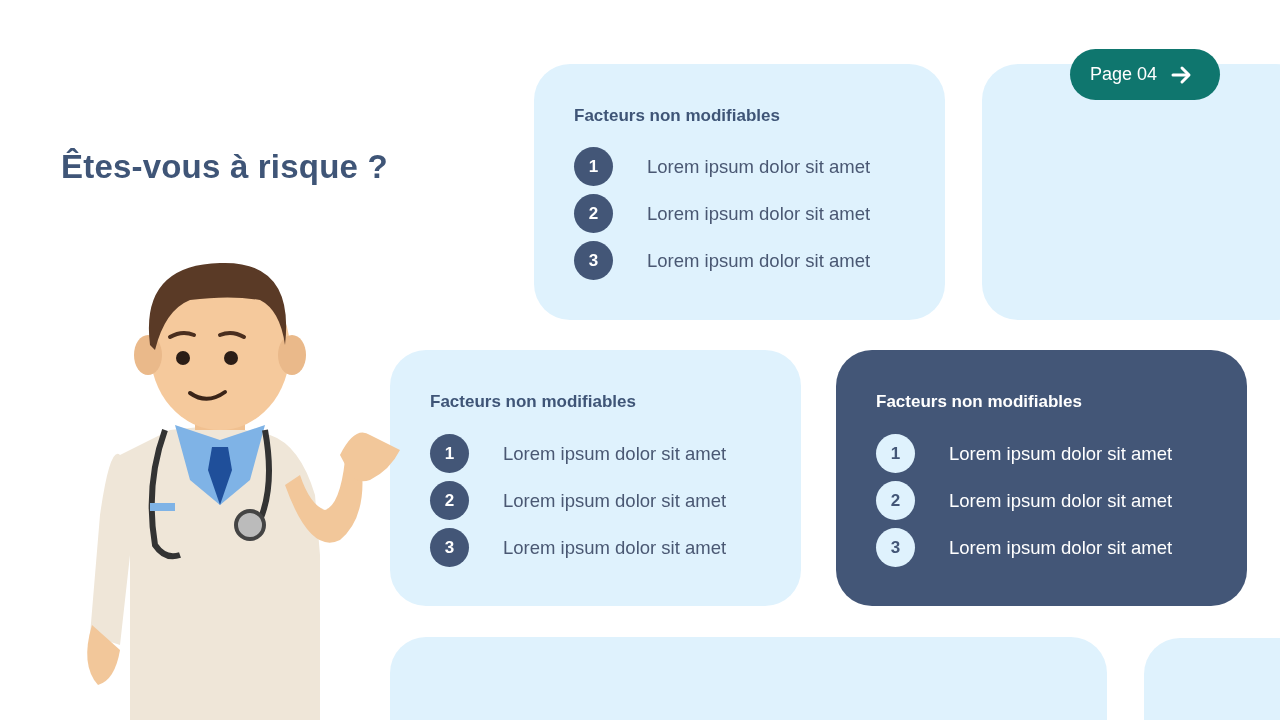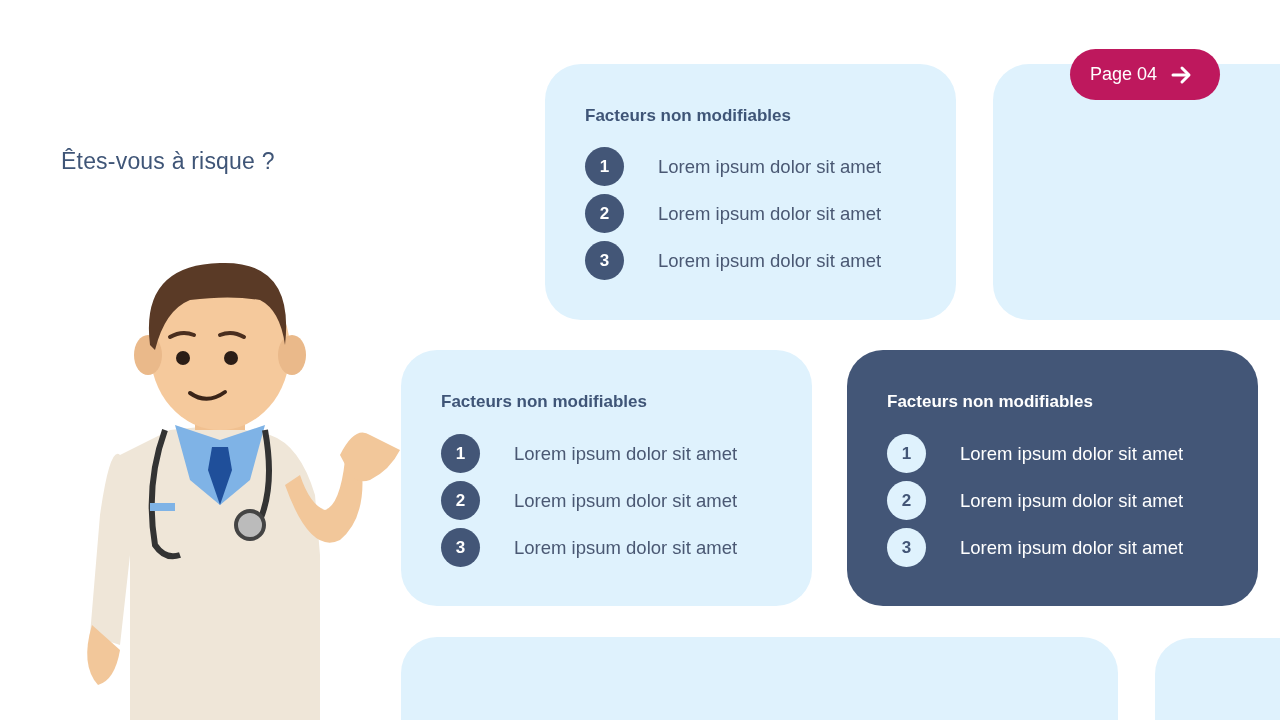--- a/index.html
+++ b/index.html
@@ -1,25 +1,25 @@
 <!DOCTYPE html>
 <html><head>
 <meta charset="utf-8">
 <style>
   * { box-sizing: border-box; margin: 0; padding: 0; }
   html, body { width: 1280px; height: 720px; overflow: hidden; background: #ffffff; }
   body { position: relative; font-family: "Liberation Sans", "DejaVu Sans", sans-serif; }
 
   .title {
     position: absolute; left: 61px; top: 148px;
-    font-size: 23px; font-weight: 400; color: #3f5577; letter-spacing: 0.2px;
+    font-size: 33px; font-weight: 700; color: #3f5577; letter-spacing: 0.2px;
   }
 
   .card {
-    position: absolute; border-radius: 36px; background: #dff2fd; margin-left: 11px;
+    position: absolute; border-radius: 36px; background: #dff2fd;
   }
   .card.dark { background: #435677; }
 
   .card-title {
     position: absolute; left: 40px; top: 42px;
     font-size: 17px; font-weight: 700; color: #3f5577;
   }
   .card.dark .card-title { color: #ffffff; }
 
   .item { position: absolute; left: 40px; height: 40px; width: 340px; }
@@ -29,21 +29,21 @@
     display: flex; align-items: center; justify-content: center;
   }
   .card.dark .num { background: #dff2fd; color: #435677; }
   .item-text {
     position: absolute; left: 73px; top: 9px; font-size: 18.5px; color: #4a5873; white-space: nowrap; text-align: right;
   }
   .card.dark .item-text { color: #ffffff; }
 
   .page-btn {
     position: absolute; left: 1070px; top: 49px; width: 150px; height: 51px;
-    border-radius: 26px; background: #be185d; color: #ffffff;
+    border-radius: 26px; background: #0f766e; color: #ffffff;
     display: flex; align-items: center; padding-left: 20px; gap: 12px;
     font-size: 18px; cursor: pointer;
   }
   .page-btn svg { width: 24px; height: 24px; }
 
   .doctor { position: absolute; left: 70px; top: 255px; width: 340px; height: 465px; }
 </style>
 </head>
 <body>
 

